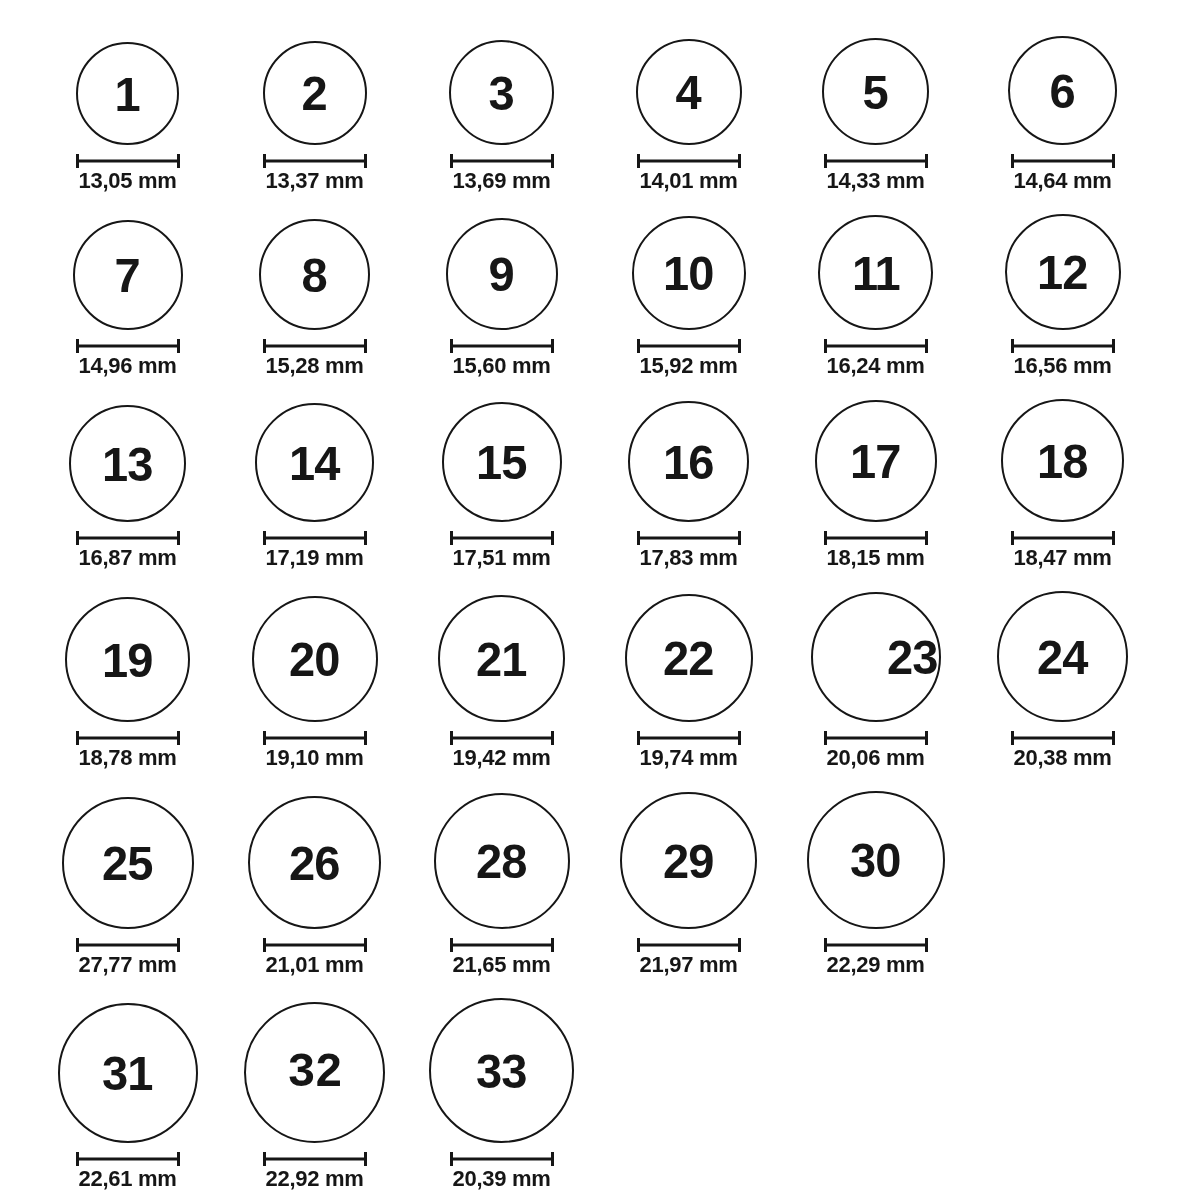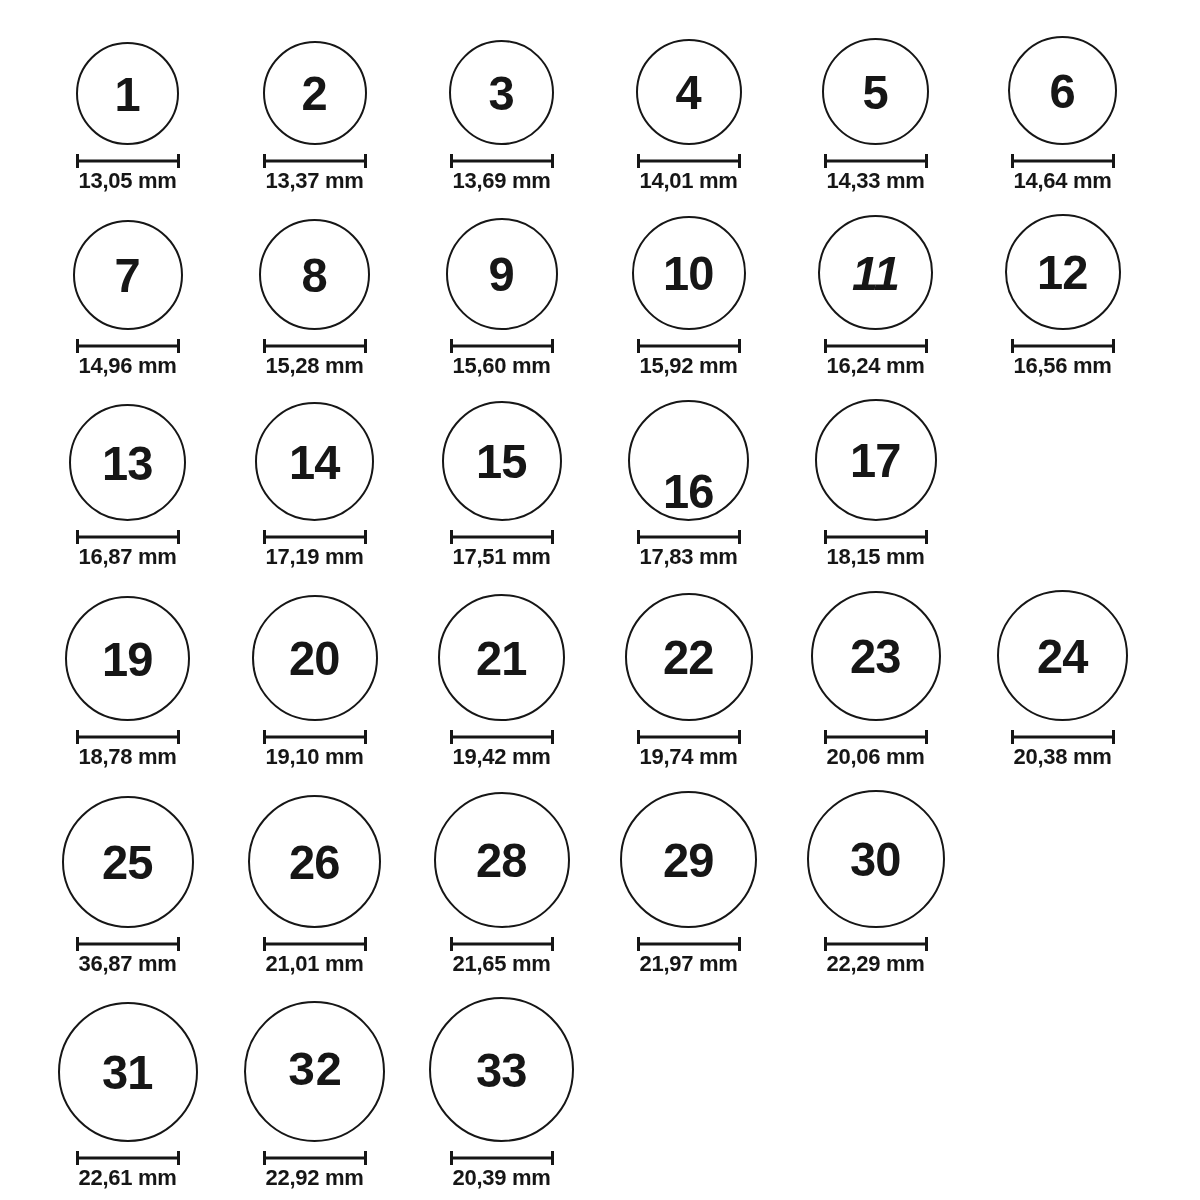--- a/index.html
+++ b/index.html
@@ -150,21 +150,21 @@
       <div class="lbl">15,60 mm</div>
     </div>
     <div class="cell">
       <div class="ring" style="width: 114px; height: 114px;">
           <span class="num">10</span>
         </div>
       <div class="dim"></div>
       <div class="lbl">15,92 mm</div>
     </div>
     <div class="cell">
-      <div class="ring" style="width: 115px; height: 115px; font-style: italic;">
+      <div class="ring" style="width: 115px; height: 115px;">
           <span class="num">11</span>
         </div>
       <div class="dim"></div>
       <div class="lbl">16,24 mm</div>
     </div>
     <div class="cell">
       <div class="ring" style="width: 116px; height: 116px;">
           <span class="num">12</span>
         </div>
       <div class="dim"></div>
@@ -188,33 +188,40 @@
       <div class="lbl">17,19 mm</div>
     </div>
     <div class="cell">
       <div class="ring" style="width: 120px; height: 120px; align-items: center;">
           <span class="num">15</span>
         </div>
       <div class="dim"></div>
       <div class="lbl">17,51 mm</div>
     </div>
     <div class="cell">
-      <div class="ring" style="width: 121px; height: 121px; align-items: flex-end;">
+      <div class="ring" style="width: 121px; height: 121px;">
           <span class="num">16</span>
         </div>
       <div class="dim"></div>
       <div class="lbl">17,83 mm</div>
     </div>
     <div class="cell">
       <div class="ring" style="width: 122px; height: 122px;">
           <span class="num">17</span>
         </div>
       <div class="dim"></div>
       <div class="lbl">18,15 mm</div>
     </div>
+    <div class="cell">
+      <div class="ring" style="width: 123px; height: 123px;">
+          <span class="num">18</span>
+        </div>
+      <div class="dim"></div>
+      <div class="lbl">18,47 mm</div>
+    </div>
   </div>
 
   <div class="row">
     <div class="cell">
       <div class="ring" style="width: 125px; height: 125px;">
           <span class="num">19</span>
         </div>
       <div class="dim"></div>
       <div class="lbl">18,78 mm</div>
     </div>
@@ -233,42 +240,42 @@
       <div class="lbl">19,42 mm</div>
     </div>
     <div class="cell">
       <div class="ring" style="width: 128px; height: 128px;">
           <span class="num">22</span>
         </div>
       <div class="dim"></div>
       <div class="lbl">19,74 mm</div>
     </div>
     <div class="cell">
-      <div class="ring" style="width: 130px; height: 130px;">
+      <div class="ring" style="width: 130px; height: 130px; justify-content: flex-end;">
           <span class="num">23</span>
         </div>
       <div class="dim"></div>
       <div class="lbl">20,06 mm</div>
     </div>
     <div class="cell">
       <div class="ring" style="width: 131px; height: 131px;">
           <span class="num">24</span>
         </div>
       <div class="dim"></div>
       <div class="lbl">20,38 mm</div>
     </div>
   </div>
 
   <div class="row">
     <div class="cell">
       <div class="ring" style="width: 132px; height: 132px;">
           <span class="num">25</span>
         </div>
       <div class="dim"></div>
-      <div class="lbl">36,87 mm</div>
+      <div class="lbl">27,77 mm</div>
     </div>
     <div class="cell">
       <div class="ring" style="width: 133px; height: 133px;">
           <span class="num">26</span>
         </div>
       <div class="dim"></div>
       <div class="lbl">21,01 mm</div>
     </div>
     <div class="cell">
       <div class="ring" style="width: 136px; height: 136px;">

